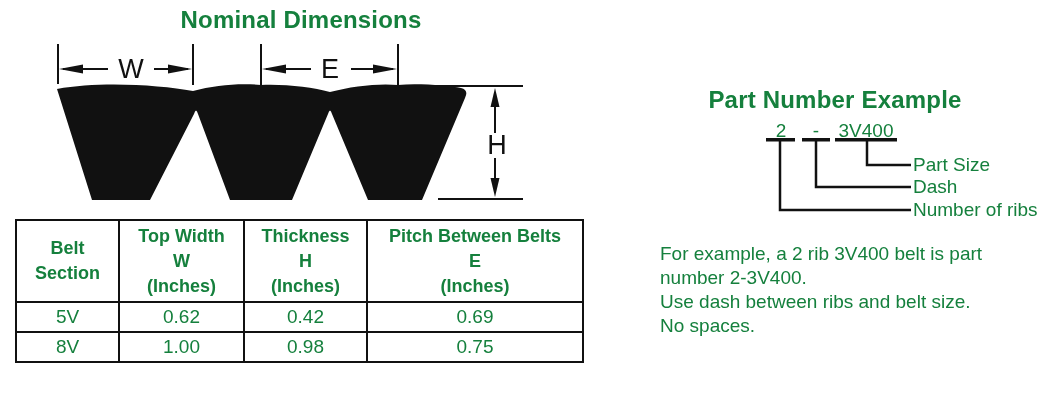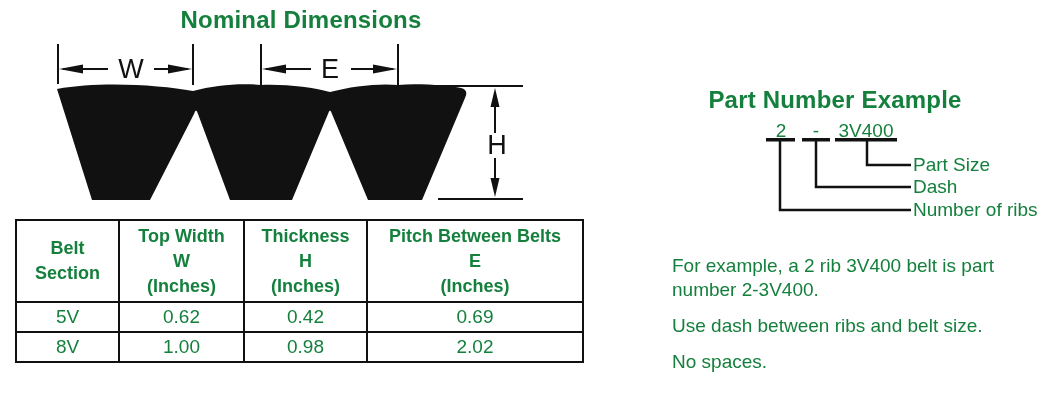--- a/index.html
+++ b/index.html
@@ -26,21 +26,21 @@
   table.dim-table td { font-size:19px; font-weight:normal; height:28px; }
 
   
   svg text { fill:#111111; }
   .dim-letter { font-family:"Liberation Sans", sans-serif; font-size:27px; }
 
   
   .pn-seg { font-size:19px; text-align:center; }
   .pn-label { font-size:19px; line-height:20px; white-space:nowrap; }
   .pn-notes { position:absolute; left:660px; top:242px; width:384px; }
-  .pn-notes p { margin:12px; font-size:19px; line-height:24px; }
+  .pn-notes p { margin:0; font-size:19px; line-height:24px; }
 </style>
 </head>
 <body>
 
 <div class="page">
 
   <div class="abs sec-title" style="left:0; top:6px; width:602px;">Nominal Dimensions</div>
 
   <svg class="abs" style="left:0; top:30px;" width="620" height="190" viewBox="0 30 620 190">
 
@@ -120,21 +120,21 @@
     <tr>
       <td>5V</td>
       <td>0.62</td>
       <td>0.42</td>
       <td>0.69</td>
     </tr>
     <tr>
       <td>8V</td>
       <td>1.00</td>
       <td>0.98</td>
-      <td>2.02</td>
+      <td>0.75</td>
     </tr>
   </tbody>
     </table>
 
   <div class="abs sec-title" style="left:640px; top:86px; width:390px;">Part Number Example</div>
 
   <div class="abs pn-seg" style="left:766px; top:120px; width:30px;">2</div>
   <div class="abs pn-seg" style="left:802px; top:120px; width:28px;">-</div>
   <div class="abs pn-seg" style="left:834px; top:120px; width:64px;">3V400</div>
 

